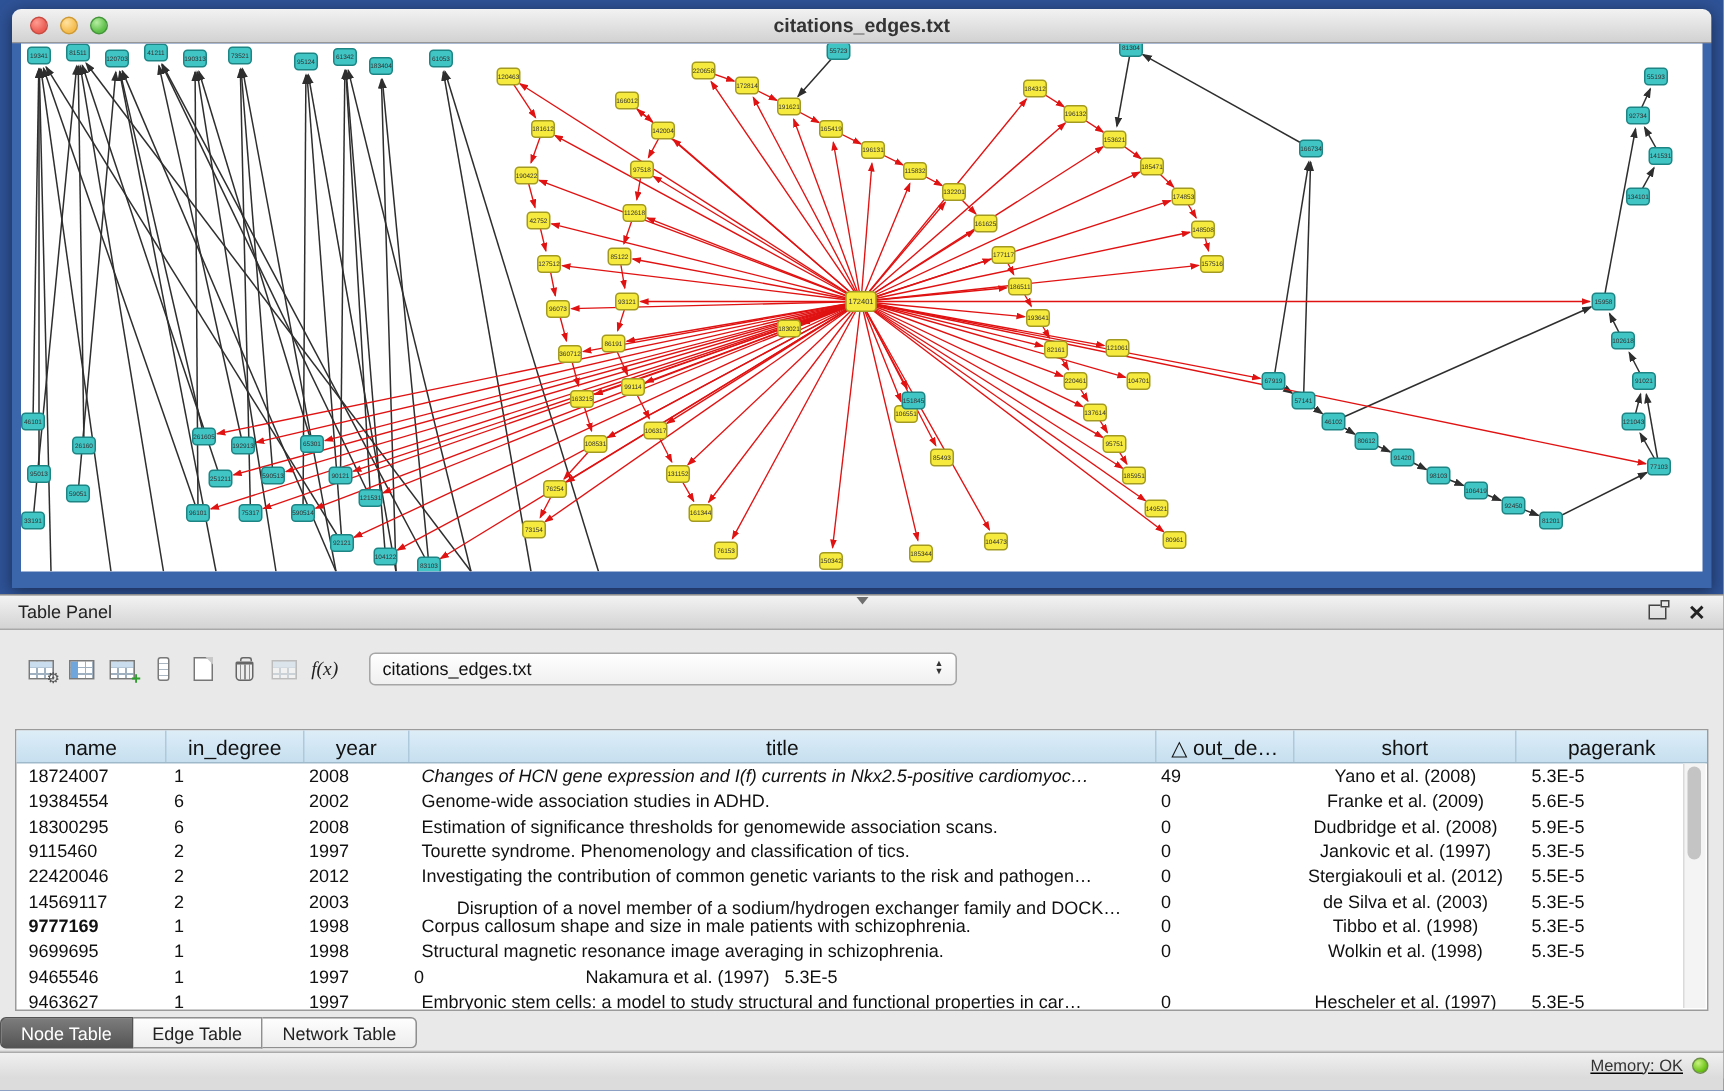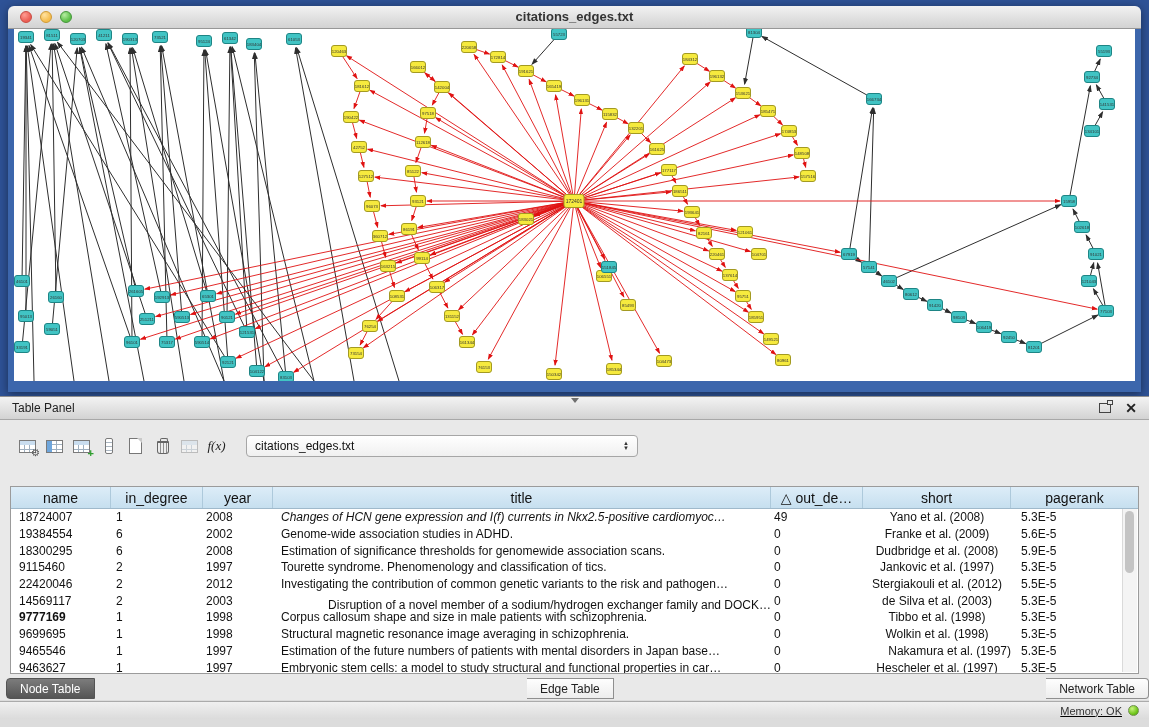--- a/index.html
+++ b/index.html
@@ -70,21 +70,21 @@
   .thead{display:flex;height:21px;background:linear-gradient(#DDEDF8,#C6DFEF);border-bottom:1px solid #9FB9CB;flex:none;}
   .th{box-sizing:border-box;border-right:1px solid #ADC9DB;display:flex;align-items:center;justify-content:center;
       font-size:14px;color:#111;white-space:nowrap;overflow:hidden;}
   .tbody{flex:1;overflow:hidden;}
   .tr{display:flex;height:16.7px;align-items:center;}
   .td{box-sizing:border-box;font-size:12px;color:#111;white-space:nowrap;overflow:hidden;}
   .vscroll{position:absolute;right:1px;top:22px;bottom:1px;width:14px;background:#F4F4F4;border-left:1px solid #DADADA;}
   .vthumb{position:absolute;left:2px;top:2px;width:9px;height:62px;background:#C4C4C4;border-radius:5px;}
 
   
-  .tabs{position:absolute;left:6px;right:0;top:258px;display:flex;justify-content:space-between;}
+  .tabs{position:absolute;left:0;right:0;top:258px;display:flex;justify-content:flex-start;}
   .tab{height:21px;line-height:21px;padding:0 13px;font-size:12px;color:#222;
        background:linear-gradient(#FEFEFE,#EDEDED);border:1px solid #8F8F8F;border-left:none;box-sizing:border-box;}
   .tab:first-child{border-left:1px solid #8F8F8F;border-radius:4px 0 0 4px;}
   .tab:last-child{border-radius:0 4px 4px 0;}
   .tab.selected{background:linear-gradient(#7C7C7C,#555555);color:#FFF;border-color:#545454;}
 
   
   #status-bar{position:absolute;left:0;bottom:8px;width:100%;height:18px;background:linear-gradient(#F0F0F0,#DBDBDB);
               border-top:1px solid #ABABAB;box-sizing:border-box;display:flex;align-items:center;
               justify-content:flex-end;padding:0 10px;gap:6px;text-decoration:underline;}
@@ -830,21 +830,21 @@
             <div class="td" style="width: 70px; text-align: left; padding-left: 3px;">2012</div>
             <div class="td" style="width: 498px; text-align: left; padding-left: 8px;">Investigating the contribution of common genetic variants to the risk and pathogen…</div>
             <div class="td" style="width: 92px; text-align: left; padding-left: 3px;">0</div>
             <div class="td" style="width: 148px; text-align: center;">Stergiakouli et al. (2012)</div>
             <div class="td" style="flex: 1 1 0%; text-align: left; padding-left: 10px;">5.5E-5</div>
           </div>
           <div class="tr">
             <div class="td" style="width: 100px; text-align: left; padding-left: 8px;">14569117</div>
             <div class="td" style="width: 92px; text-align: left; padding-left: 5px;">2</div>
             <div class="td" style="width: 70px; text-align: left; padding-left: 3px;">2003</div>
-            <div class="td" style="width: 498px; text-align: right; padding-left: 8px; margin-top: 8px;">Disruption of a novel member of a sodium/hydrogen exchanger family and DOCK…</div>
+            <div class="td" style="width: 498px; text-align: center; padding-left: 8px; margin-top: 8px;">Disruption of a novel member of a sodium/hydrogen exchanger family and DOCK…</div>
             <div class="td" style="width: 92px; text-align: left; padding-left: 3px;">0</div>
             <div class="td" style="width: 148px; text-align: center;">de Silva et al. (2003)</div>
             <div class="td" style="flex: 1 1 0%; text-align: left; padding-left: 10px;">5.3E-5</div>
           </div>
           <div class="tr">
             <div class="td" style="width: 100px; text-align: left; padding-left: 8px; font-weight: bold;">9777169</div>
             <div class="td" style="width: 92px; text-align: left; padding-left: 5px;">1</div>
             <div class="td" style="width: 70px; text-align: left; padding-left: 3px;">1998</div>
             <div class="td" style="width: 498px; text-align: left; padding-left: 8px;">Corpus callosum shape and size in male patients with schizophrenia.</div>
             <div class="td" style="width: 92px; text-align: left; padding-left: 3px;">0</div>
@@ -857,21 +857,20 @@
             <div class="td" style="width: 70px; text-align: left; padding-left: 3px;">1998</div>
             <div class="td" style="width: 498px; text-align: left; padding-left: 8px;">Structural magnetic resonance image averaging in schizophrenia.</div>
             <div class="td" style="width: 92px; text-align: left; padding-left: 3px;">0</div>
             <div class="td" style="width: 148px; text-align: center;">Wolkin et al. (1998)</div>
             <div class="td" style="flex: 1 1 0%; text-align: left; padding-left: 10px;">5.3E-5</div>
           </div>
           <div class="tr">
             <div class="td" style="width: 100px; text-align: left; padding-left: 8px;">9465546</div>
             <div class="td" style="width: 92px; text-align: left; padding-left: 5px;">1</div>
             <div class="td" style="width: 70px; text-align: left; padding-left: 3px;">1997</div>
-            <div class="td" style="width: 498px; text-align: left; padding-left: 8px;">Estimation of the future numbers of patients with mental disorders in Japan base…</div>
             <div class="td" style="width: 92px; text-align: left; padding-left: 3px;">0</div>
             <div class="td" style="width: 148px; text-align: right;">Nakamura et al. (1997)</div>
             <div class="td" style="flex: 1 1 0%; text-align: left; padding-left: 10px;">5.3E-5</div>
           </div>
           <div class="tr">
             <div class="td" style="width: 100px; text-align: left; padding-left: 8px;">9463627</div>
             <div class="td" style="width: 92px; text-align: left; padding-left: 5px;">1</div>
             <div class="td" style="width: 70px; text-align: left; padding-left: 3px;">1997</div>
             <div class="td" style="width: 498px; text-align: left; padding-left: 8px;">Embryonic stem cells: a model to study structural and functional properties in car…</div>
             <div class="td" style="width: 92px; text-align: left; padding-left: 3px;">0</div>

